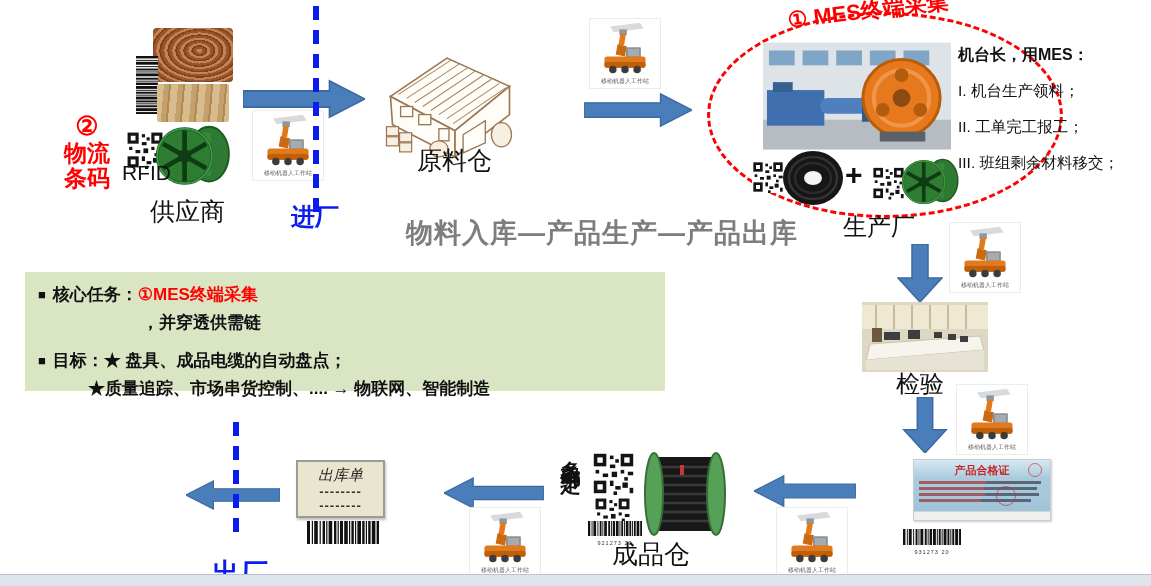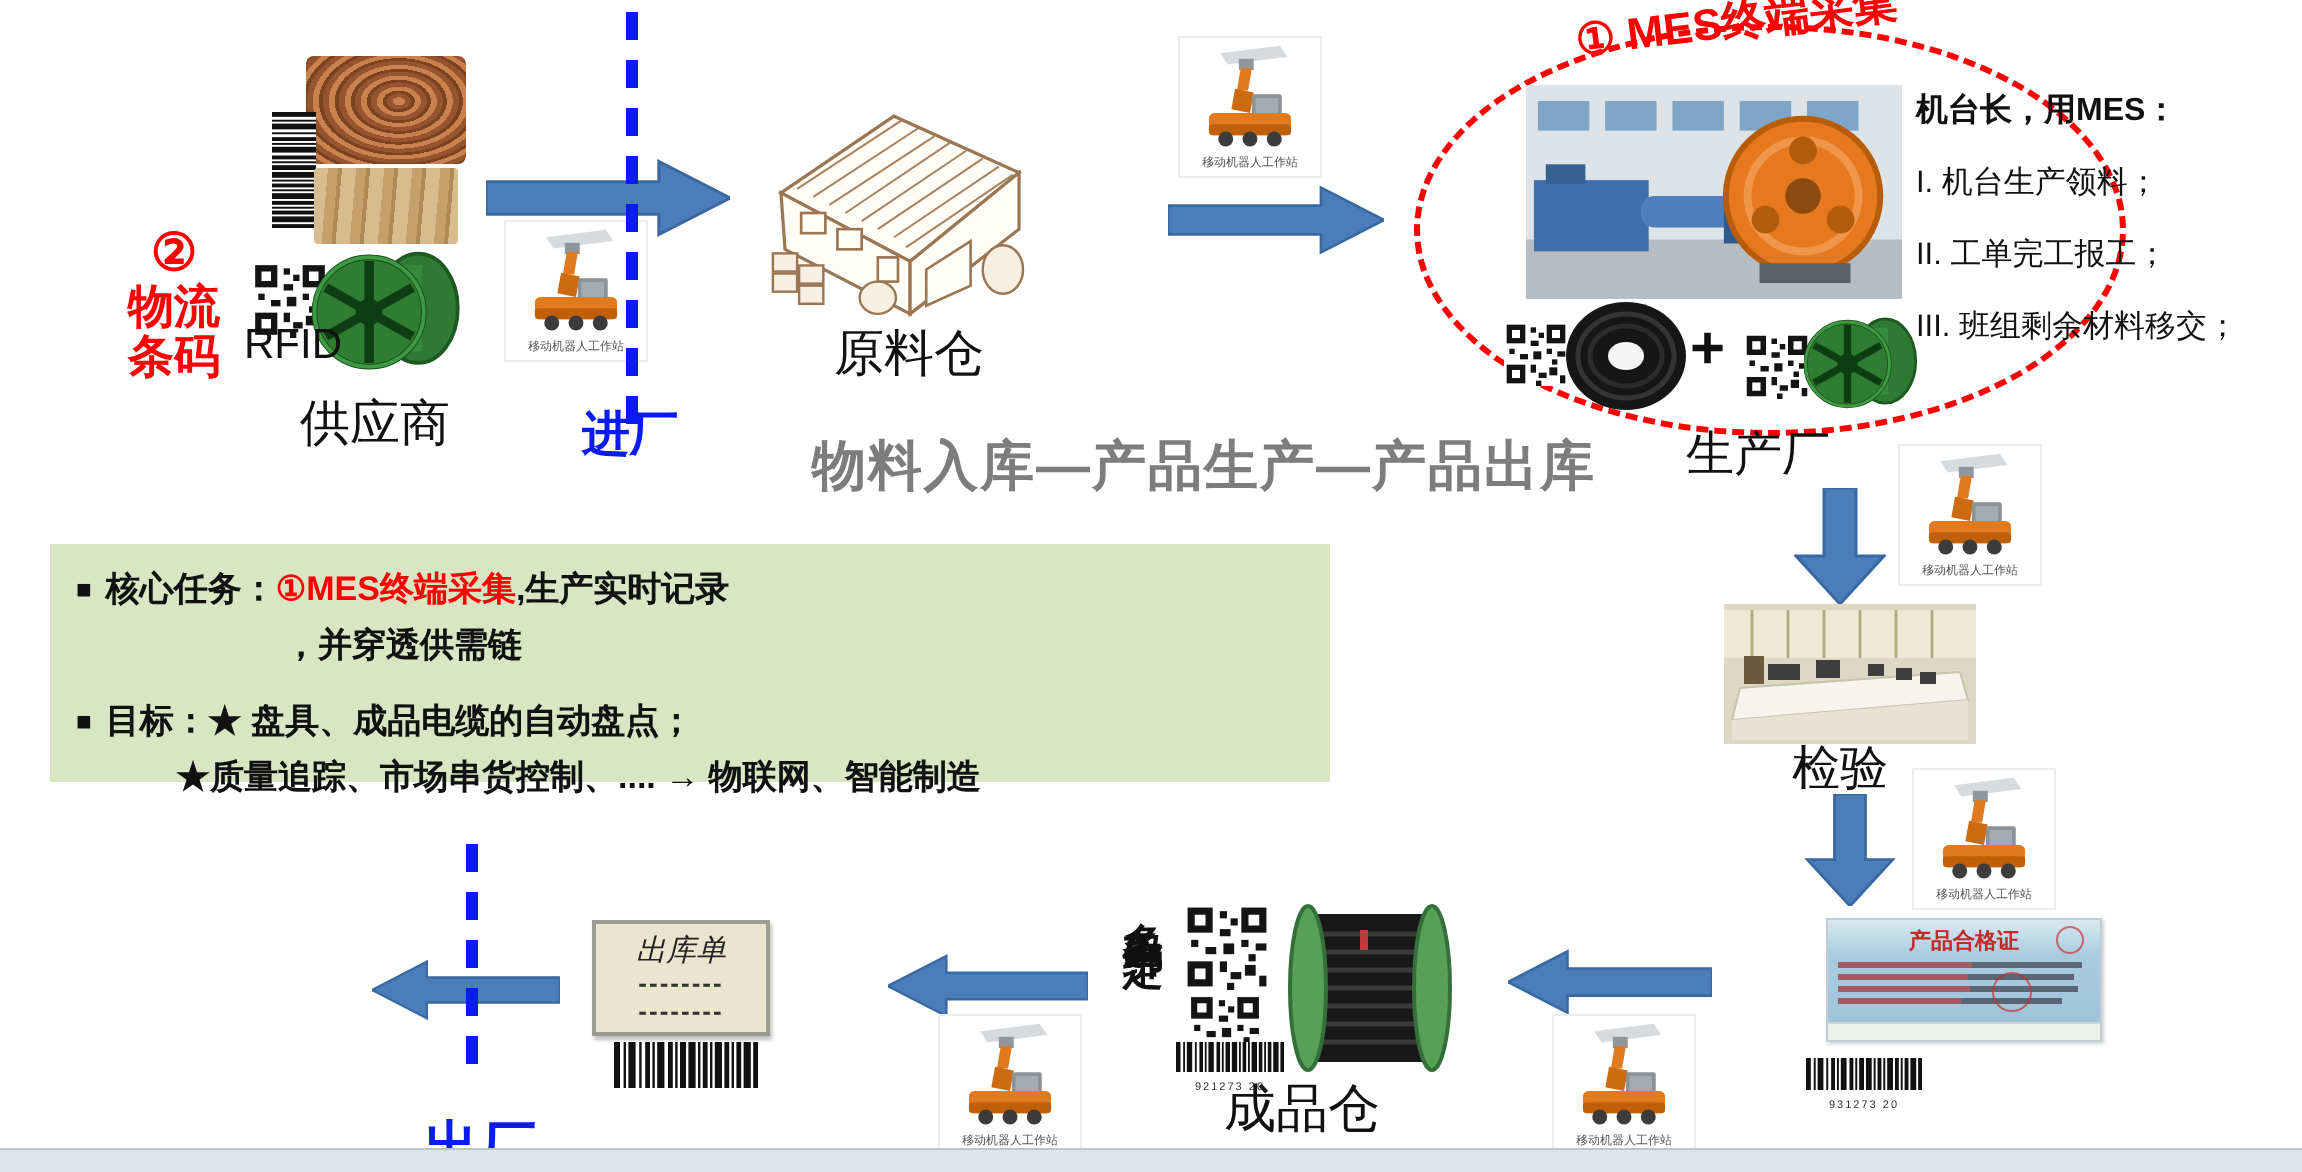--- a/index.html
+++ b/index.html
@@ -294,21 +294,21 @@
         <line x1="4" y1="0" x2="4" y2="214" stroke="#0a1cf0" stroke-width="6" stroke-dasharray="14 10"></line>
       </svg>
   </div>
   <div class="abs lbl-blue" style="left:291px; top:201px; font-size:24px;">进厂</div>
 
   <div class="abs" style="left:384px; top:48px; width:132px; height:116px;">
     <svg width="132" height="116">
         <use href="#sym-warehouse"></use>
       </svg>
   </div>
-  <div class="abs lbl" style="left:417px; top:160px; font-size:25px;">原料仓</div>
+  <div class="abs lbl" style="left:417px; top:144px; font-size:25px;">原料仓</div>
 
   <div class="abs robot-card" style="left:589px; top:18px;">
     <svg>
         <use href="#sym-robot"></use>
       </svg>
     <div class="robot-caption">移动机器人工作站</div>
   </div>
   <div class="abs arrow" style="left:584px; top:90px; width:108px; height:40px;">
     <svg viewBox="0 0 120 40">
         <polygon points="0,12 85,12 85,2 120,20 85,38 85,28 0,28"></polygon>
@@ -354,21 +354,20 @@
   </div>
   <div class="abs lbl" style="left:843px; top:211px; font-size:24px;">生产厂</div>
 
   <div class="abs main-title" style="left:406px; top:215px;">物料入库—产品生产—产品出库</div>
 
   <div class="abs green-box" style="left:25px; top:272px; width:640px; height:119px;">
     <div class="gb-row">
       <span class="gb-bullet">■</span>
       <span>核心任务：</span>
         <span class="red">①MES终端采集</span>
-        <span>,生产实时记录</span>
     </div>
     <div class="gb-row" style="margin-left:104px;">
         <span>，并穿透供需链</span>
     </div>
     <div class="gb-row" style="margin-top:11px;">
       <span class="gb-bullet">■</span>
       <span>目标：</span>
         <span>★ 盘具、成品电缆的自动盘点；</span>
     </div>
     <div class="gb-row" style="margin-left:50px;">

